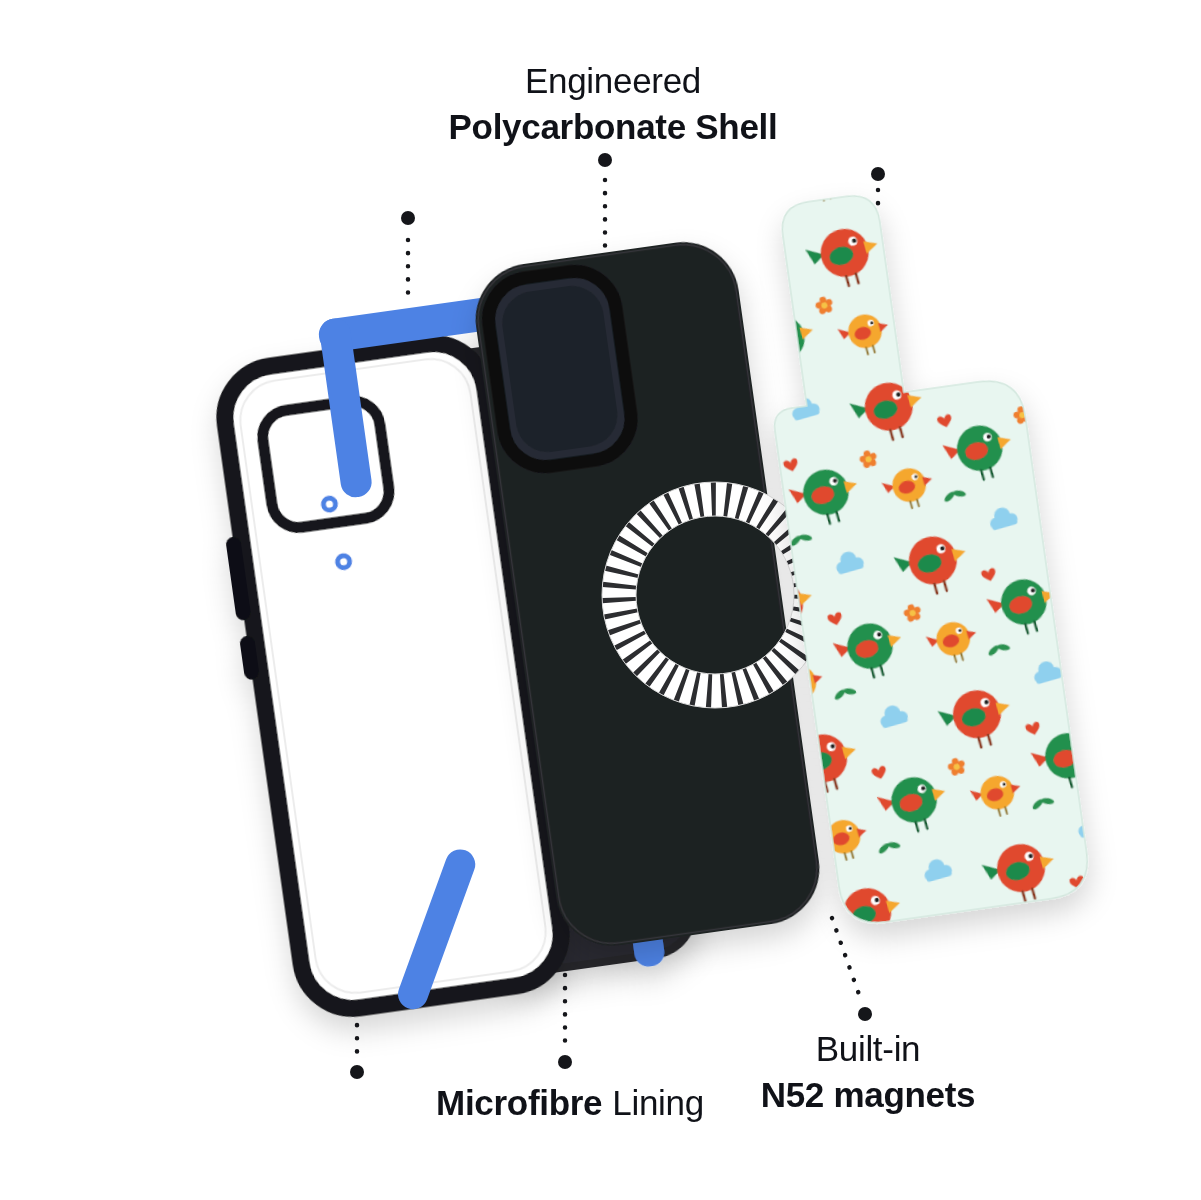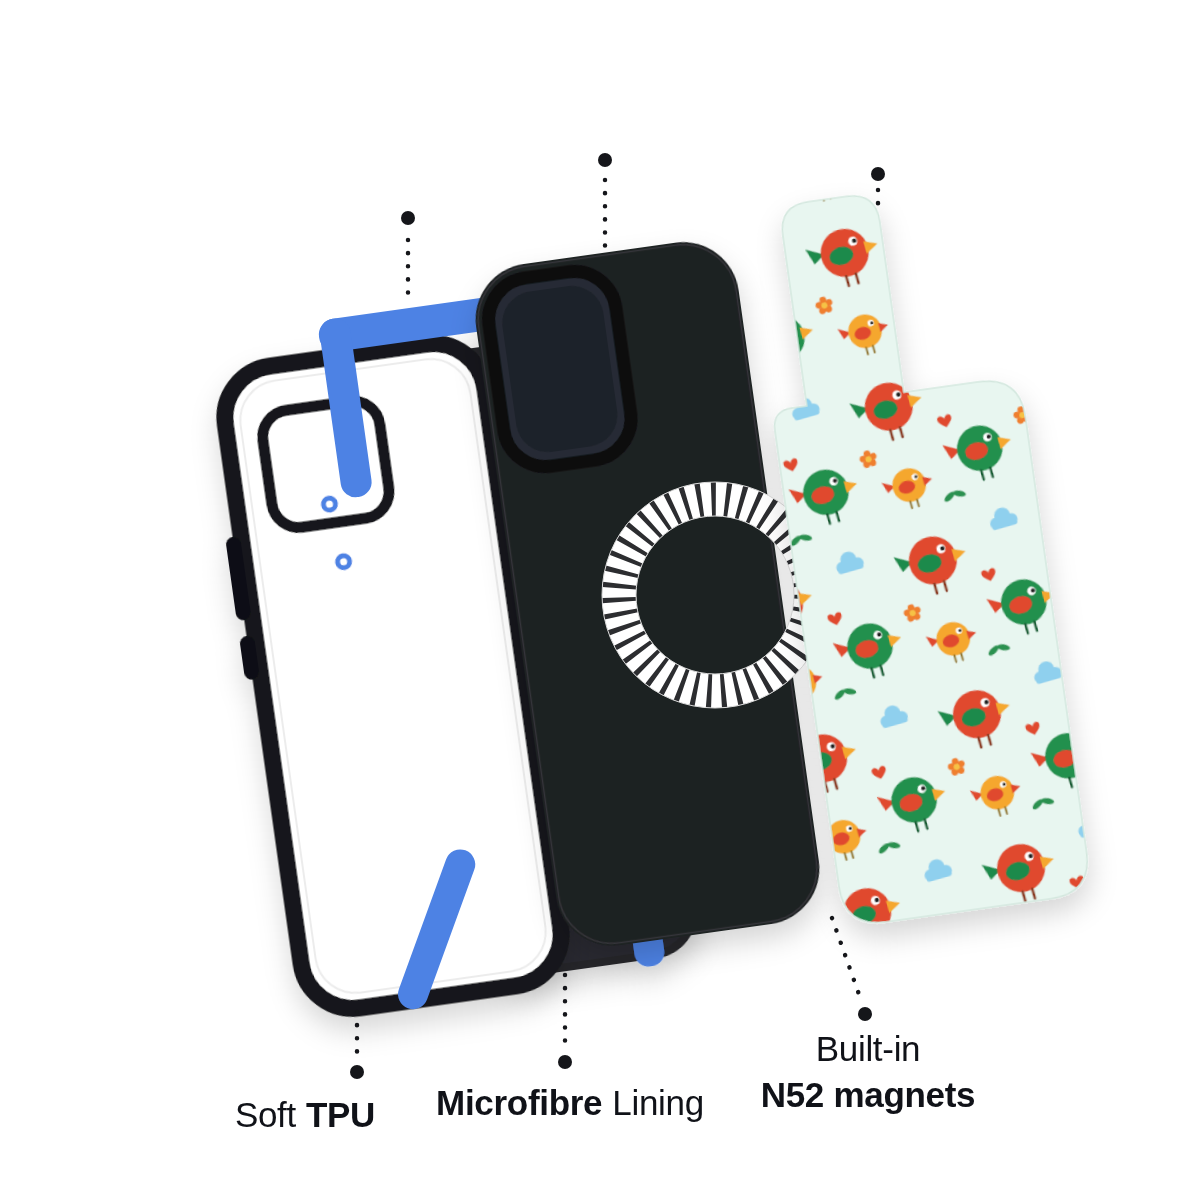--- a/index.html
+++ b/index.html
@@ -153,25 +153,26 @@
       <circle cx="565" cy="1062" r="7" stroke="none"></circle>
     </g>
     <g>
       <line x1="832" y1="918" x2="861" y2="1000" stroke-dasharray="0.1 13"></line>
       <circle cx="865" cy="1014" r="7" stroke="none"></circle>
     </g>
   </g>
 </svg>
 
 
+<div class="label" style="left:613px;top:58px;">
+  <div class="r">Engineered</div>
+  <div class="b">Polycarbonate Shell</div>
+</div>
 
 
-<div class="label" style="left:305px;top:1092px;">
-  <span class="r inline-gap">Soft</span><span class="b">TPU</span>
-</div>
 
 <div class="label" style="left:570px;top:1080px;">
   <span class="b inline-gap">Microfibre</span><span class="r">Lining</span>
 </div>
 
 <div class="label" style="left:860px;top:1026px;margin-left:8px;">
   <div class="r">Built-in</div>
   <div class="b">N52 magnets</div>
 </div>
 

